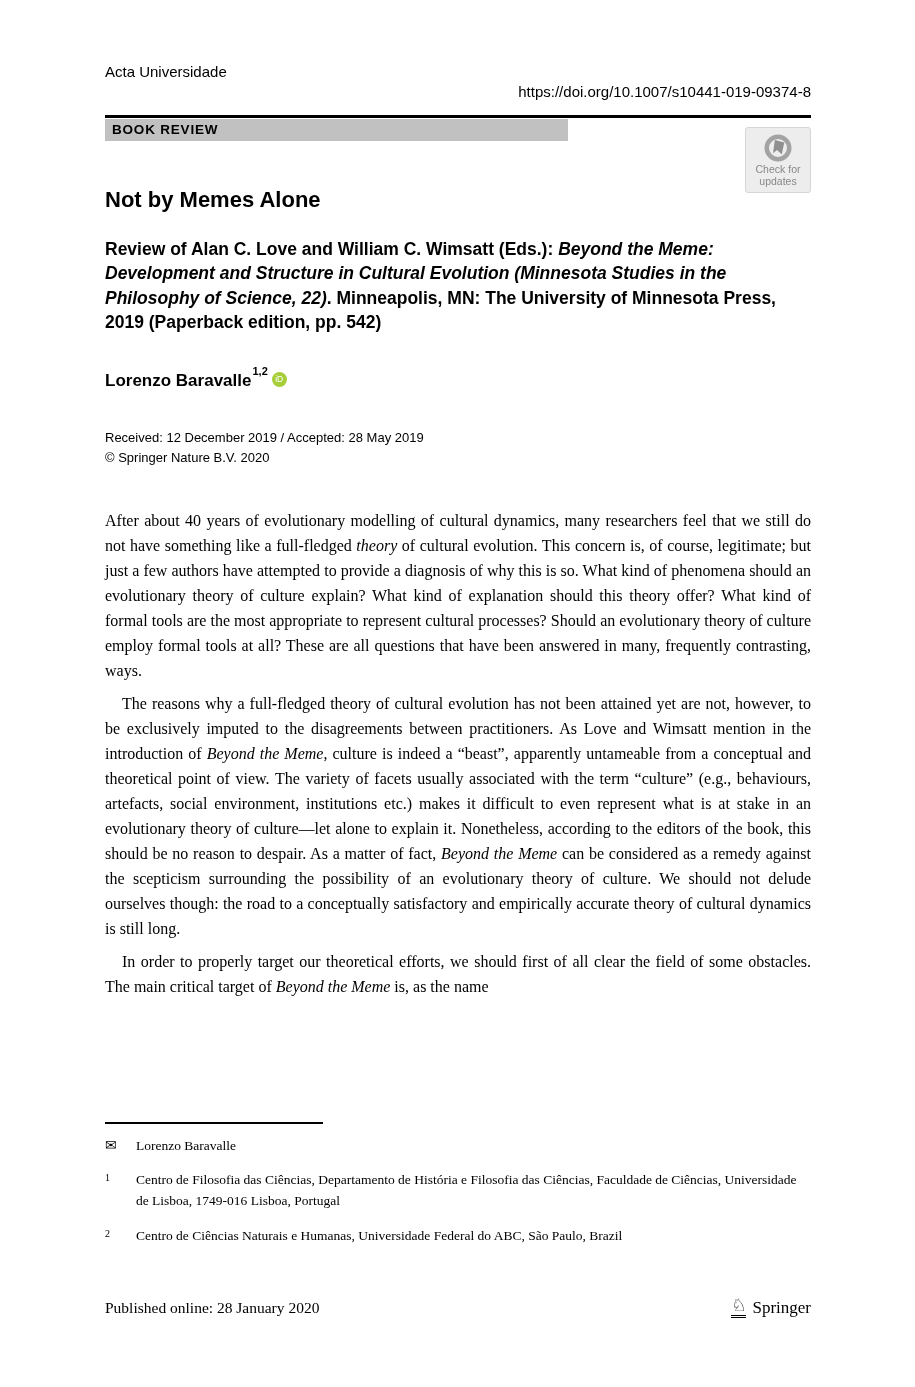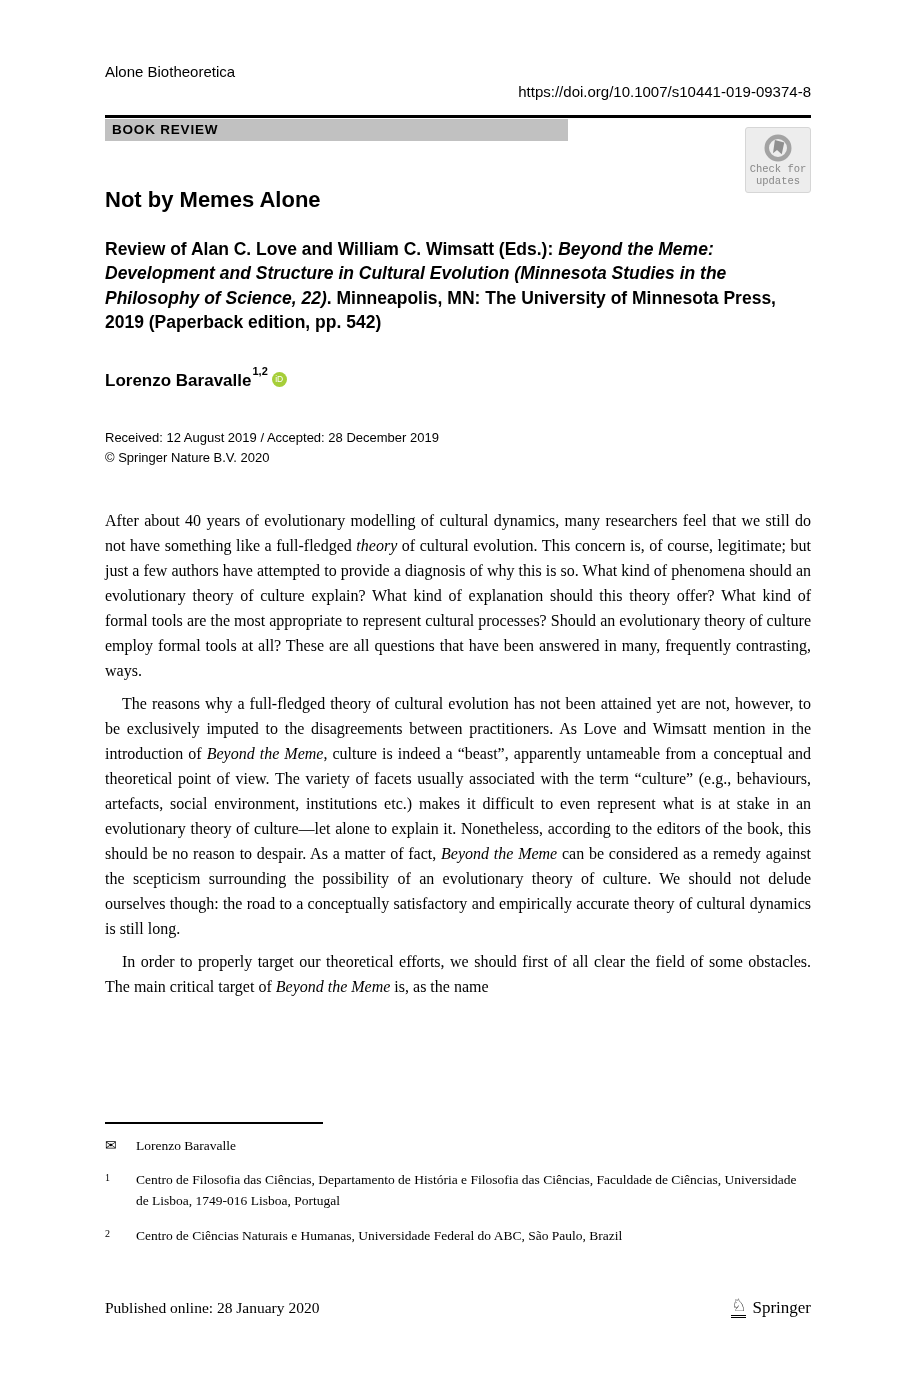--- a/index.html
+++ b/index.html
@@ -33,21 +33,21 @@
   .crossmark {
     position: absolute; left: 745px; top: 127px;
     width: 66px; height: 66px;
     background: #ededed;
     border: 1px solid #d6d6d6;
     border-radius: 3px;
     display: flex; flex-direction: column; align-items: center;
     padding-top: 5px;
     cursor: pointer;
   }
-  .crossmark .cm-text { font-size: 10.5px; line-height: 12px; color: #888; text-align: center; font-family: Liberation Mono, monospace; }
+  .crossmark .cm-text { font-size: 10.5px; line-height: 12px; color: #888; text-align: center; }
 
   
   h1.title { margin-top: 46px; font-size: 22px; line-height: 26px; font-weight: bold; }
   h2.subtitle { margin-top: 24px; font-size: 17.5px; line-height: 24.5px; font-weight: bold; max-width: 672px; }
   h2.subtitle em { font-style: italic; }
 
   
   .author-row { margin-top: 36px; display: flex; align-items: flex-start; }
   .author-name { font-size: 17px; font-weight: bold; }
   .author-sup { font-size: 11px; font-weight: bold; vertical-align: super; position: relative; top: -6px; margin-left: 1px; }
@@ -101,42 +101,42 @@
   }
   .springer-word { font-size: 17px; }
 </style>
 </head>
 <body>
 
 <div class="page">
   <div class="content">
 
     <div class="journal-head">
-      <div class="journal-name">Alone Biotheoretica</div>
+      <div class="journal-name">Acta Universidade</div>
       <div class="doi-line">https://doi.org/10.1007/s10441-019-09374-8</div>
     </div>
 
     <div class="top-rule"></div>
 
     <div class="section-band">
       <span>BOOK REVIEW</span>
     </div>
 
     <h1 class="title">Not by Memes Alone</h1>
 
     <h2 class="subtitle"><span>Review of Alan C. Love and William C. Wimsatt (Eds.): </span><em>Beyond the Meme: Development and Structure in Cultural Evolution (Minnesota Studies in the Philosophy of Science, 22)</em><span>. Minneapolis, MN: The University of Minnesota Press, 2019 (Paperback edition, pp. 542)</span></h2>
 
     <div class="author-row">
       <span class="author-name">Lorenzo Baravalle</span>
         <span class="author-sup">1,2</span>
       <span class="orcid">iD</span>
     </div>
 
     <div class="dates-block">
-      <div>Received: 12 August 2019 / Accepted: 28 December 2019</div>
+      <div>Received: 12 December 2019 / Accepted: 28 May 2019</div>
       <div>© Springer Nature B.V. 2020</div>
     </div>
 
     <div class="body-text">
       <p><span>After about 40 years of evolutionary modelling of cultural dynamics, many researchers feel that we still do not have something like a full-fledged </span><em>theory</em><span> of cultural evolution. This concern is, of course, legitimate; but just a few authors have attempted to provide a diagnosis of why this is so. What kind of phenomena should an evolutionary theory of culture explain? What kind of explanation should this theory offer? What kind of formal tools are the most appropriate to represent cultural processes? Should an evolutionary theory of culture employ formal tools at all? These are all questions that have been answered in many, frequently contrasting, ways.</span></p>
       <p class="indent"><span>The reasons why a full-fledged theory of cultural evolution has not been attained yet are not, however, to be exclusively imputed to the disagreements between practitioners. As Love and Wimsatt mention in the introduction of </span><em>Beyond the Meme</em><span>, culture is indeed a “beast”, apparently untameable from a conceptual and theoretical point of view. The variety of facets usually associated with the term “culture” (e.g., behaviours, artefacts, social environment, institutions etc.) makes it difficult to even represent what is at stake in an evolutionary theory of culture—let alone to explain it. Nonetheless, according to the editors of the book, this should be no reason to despair. As a matter of fact, </span><em>Beyond the Meme</em><span> can be considered as a remedy against the scepticism surrounding the possibility of an evolutionary theory of culture. We should not delude ourselves though: the road to a conceptually satisfactory and empirically accurate theory of cultural dynamics is still long.</span></p>
       <p class="indent"><span>In order to properly target our theoretical efforts, we should first of all clear the field of some obstacles. The main critical target of </span><em>Beyond the Meme</em><span> is, as the name</span></p>
     </div>
 
   </div>

